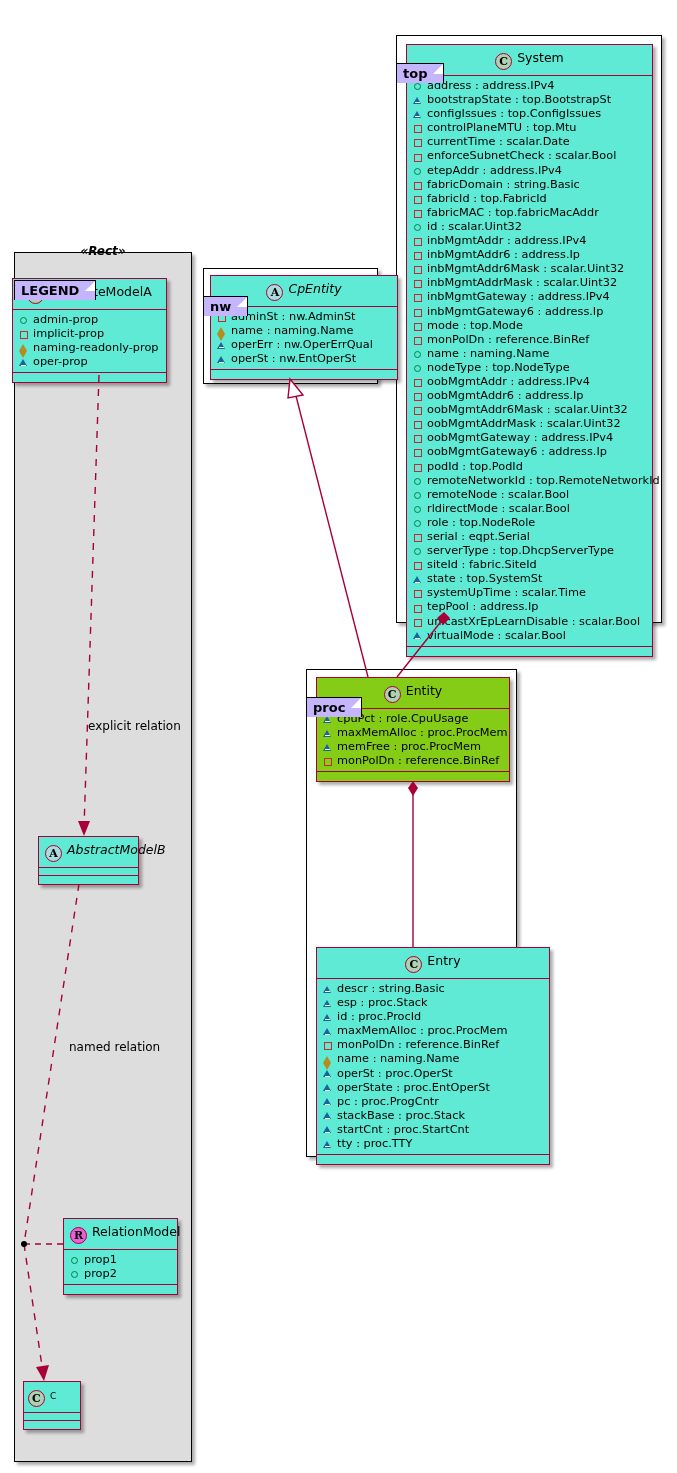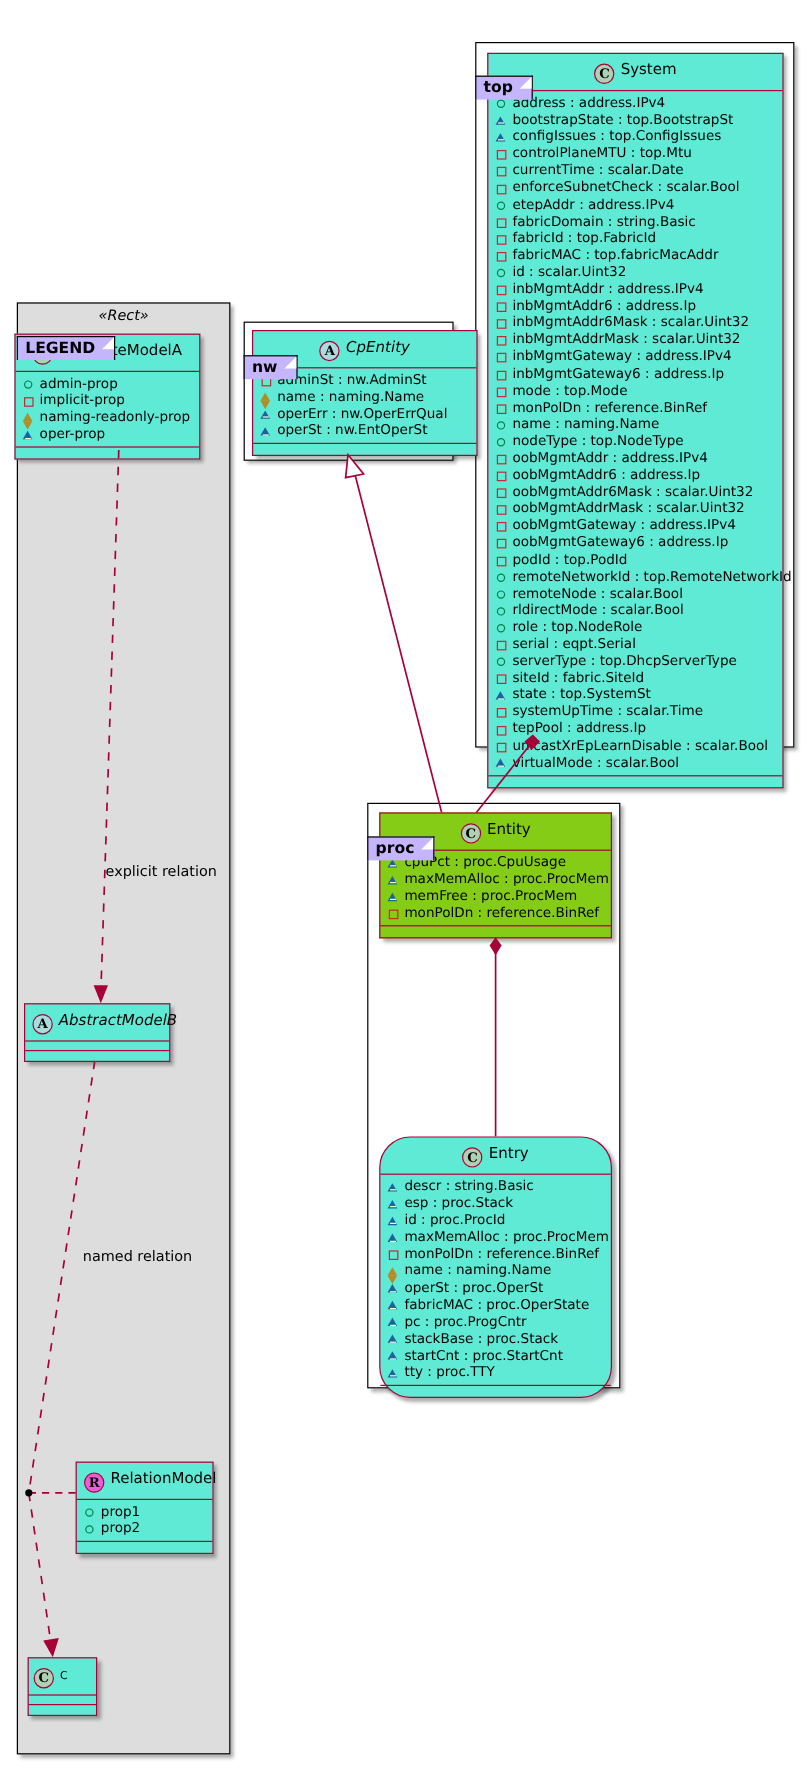--- a/index.html
+++ b/index.html
@@ -105,21 +105,21 @@
   .lbl{position:absolute;font-size:12px;color:#000;white-space:nowrap;z-index:6;}
 </style>
 </head>
 <body>
 
 <div class="pkg">
   <div class="pkg-tab" style="left:14px;top:233px;">LEGEND</div>
   <div class="pkg-body legend-body" style="left:14px;top:252px;width:178px;height:1210px;"></div>
 </div>
 
-<div class="stereo" style="position:absolute;left:14px;top:253px;width:178px;">«Rect»</div>
+<div class="stereo" style="position:absolute;left:14px;top:241px;width:178px;font-weight:bold;">«Rect»</div>
 
 <div class="cls" style="left:12px;top:278px;width:155px;">
   <div class="cls-head">
     <span class="circ circ-C">C</span><span class="cls-title">ConcreteModelA</span>
   </div>
   <div class="cls-attrs">
     <div class="attr">
         <span class="vis vis-pub"></span>
         <span class="attr-txt">admin-prop</span>
       </div>
@@ -132,21 +132,21 @@
         <span class="attr-txt">naming-readonly-prop</span>
       </div>
     <div class="attr">
         <span class="vis vis-pkg"></span>
         <span class="attr-txt">oper-prop</span>
       </div>
   </div>
   <div class="cls-methods"></div>
 </div>
 
-<div class="cls" style="left:20px;top:836px;width:122px;">
+<div class="cls" style="left:38px;top:836px;width:101px;">
   <div class="cls-head" style="text-align:left;padding-left:6px;">
     <span class="circ circ-A">A</span><span class="cls-title ital">AbstractModelB</span>
   </div>
   <div class="cls-attrs" style="height:7px;padding:0;"></div>
   <div class="cls-methods" style="height:8px;"></div>
 </div>
 
 <div class="cls" style="left:63px;top:1218px;width:115px;">
   <div class="cls-head" style="text-align:left;padding-left:6px;">
     <span class="circ circ-R">R</span><span class="cls-title">RelationModel</span>
@@ -384,39 +384,39 @@
   <div class="pkg-body" style="left:306px;top:669px;width:211px;height:488px;"></div>
 </div>
 
 <div class="cls highlight" style="left:316px;top:677px;width:194px;">
   <div class="cls-head">
     <span class="circ circ-C">C</span><span class="cls-title">Entity</span>
   </div>
   <div class="cls-attrs">
     <div class="attr">
         <span class="vis vis-pkg"></span>
-        <span class="attr-txt">cpuPct : proc.CpuUsage</span>
+        <span class="attr-txt">cpuPct : role.CpuUsage</span>
       </div>
     <div class="attr">
         <span class="vis vis-pkg"></span>
         <span class="attr-txt">maxMemAlloc : proc.ProcMem</span>
       </div>
     <div class="attr">
         <span class="vis vis-pkg"></span>
         <span class="attr-txt">memFree : proc.ProcMem</span>
       </div>
     <div class="attr">
         <span class="vis vis-priv"></span>
         <span class="attr-txt">monPolDn : reference.BinRef</span>
       </div>
   </div>
   <div class="cls-methods"></div>
 </div>
 
-<div class="cls" style="left:316px;top:947px;width:194px;border-radius:26px;">
+<div class="cls" style="left:316px;top:947px;width:234px;">
   <div class="cls-head">
     <span class="circ circ-C">C</span><span class="cls-title">Entry</span>
   </div>
   <div class="cls-attrs" id="entry-attrs">
       <div class="attr">
         <span class="vis vis-pkg"></span>
         <span class="attr-txt">descr : string.Basic</span>
       </div>
       <div class="attr">
         <span class="vis vis-pkg"></span>
@@ -437,21 +437,21 @@
       <div class="attr">
         <span class="vis vis-prot"></span>
         <span class="attr-txt">name : naming.Name</span>
       </div>
       <div class="attr">
         <span class="vis vis-pkg"></span>
         <span class="attr-txt">operSt : proc.OperSt</span>
       </div>
       <div class="attr">
         <span class="vis vis-pkg"></span>
-        <span class="attr-txt">fabricMAC : proc.OperState</span>
+        <span class="attr-txt">operState : proc.EntOperSt</span>
       </div>
       <div class="attr">
         <span class="vis vis-pkg"></span>
         <span class="attr-txt">pc : proc.ProgCntr</span>
       </div>
       <div class="attr">
         <span class="vis vis-pkg"></span>
         <span class="attr-txt">stackBase : proc.Stack</span>
       </div>
       <div class="attr">

